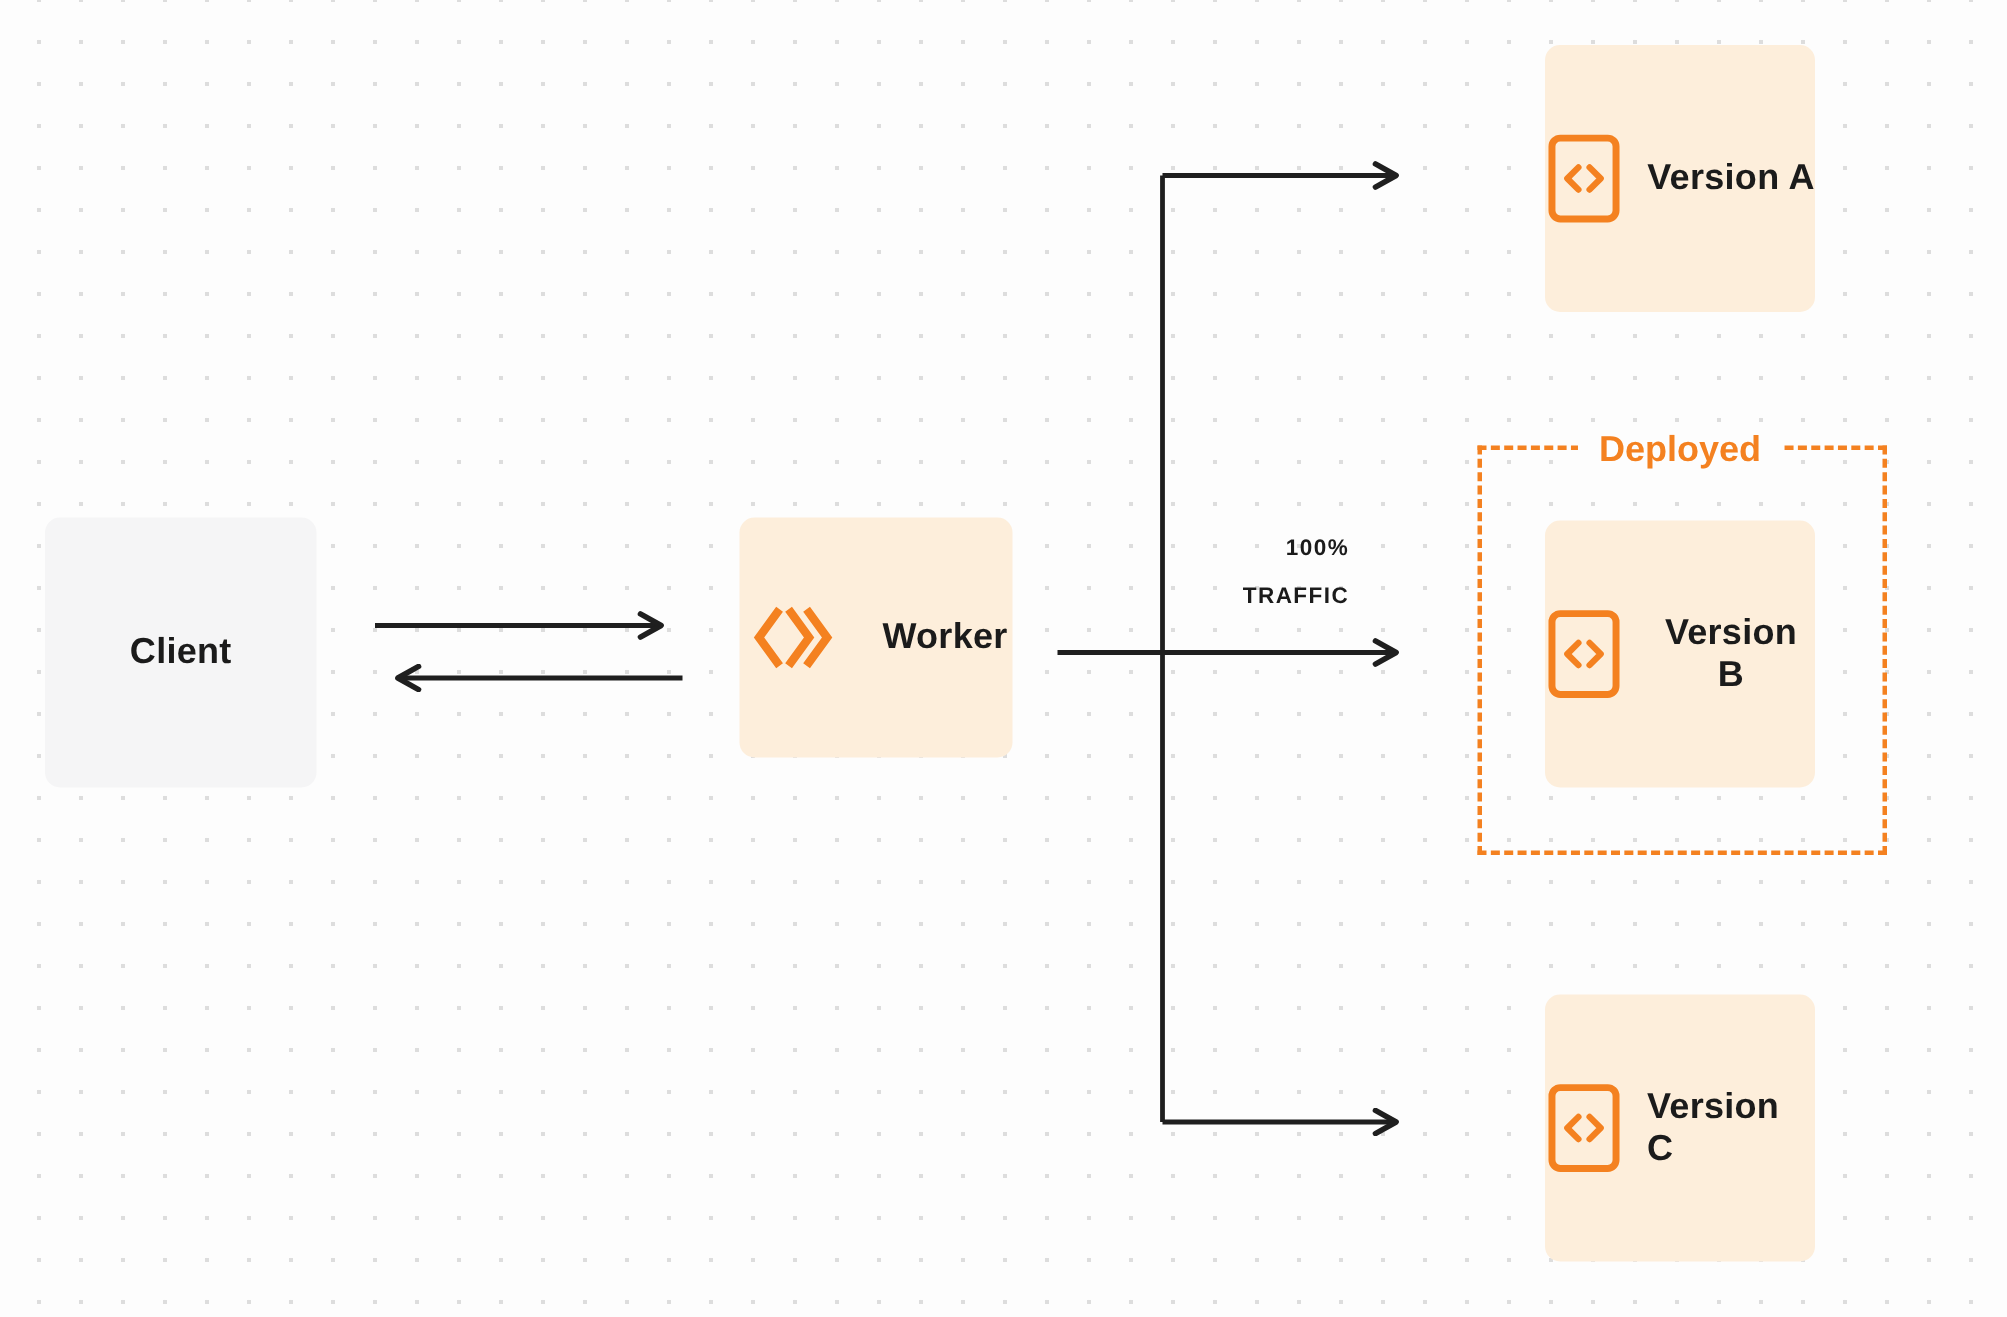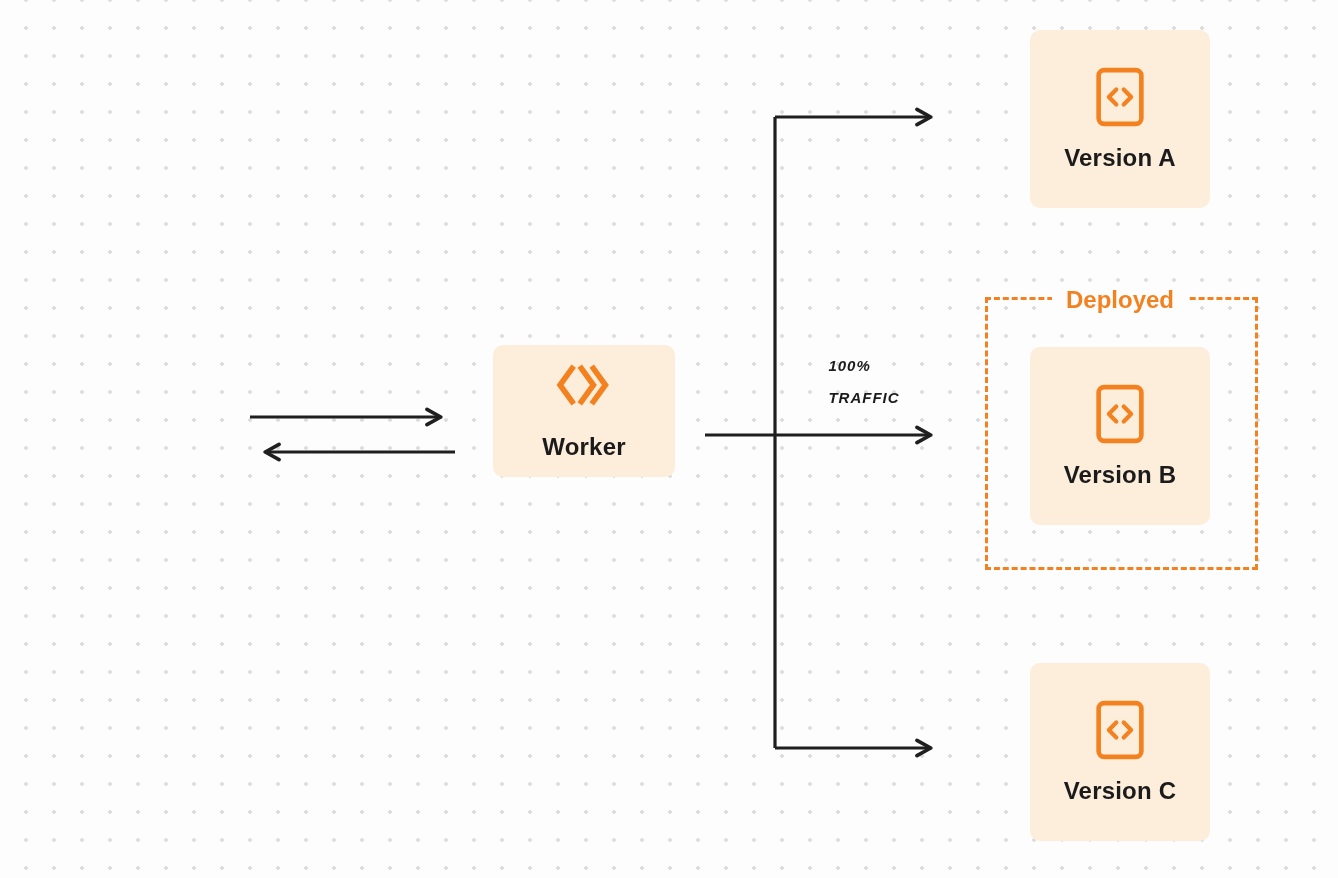--- a/index.html
+++ b/index.html
@@ -15,36 +15,36 @@
     background-color: #fdfdfd;
     background-image: radial-gradient(circle, #dddddd 1.6px, transparent 1.7px);
     background-size: 28px 28px;
     background-position: 12px 14px;
     overflow: hidden;
   }
   .node {
     position: absolute;
     border-radius: 10px;
     display: flex;
-    flex-direction: column;
+    flex-direction: row;
     align-items: center;
     justify-content: center;
   }
   .node-label {
     font-weight: 700;
     font-size: 24px;
     color: #1b1b1b;
     letter-spacing: 0.2px;
   }
   .client-node {
     left: 30px; top: 345px; width: 181px; height: 180px;
     background: #f5f5f6;
   }
   .worker-node {
-    left: 493px; top: 345px; width: 182px; height: 132px;
+    left: 493px; top: 345px; width: 182px; height: 160px;
     background: #fdeedb;
     gap: 24px;
   }
   .version-node {
     width: 180px; height: 178px;
     background: #fdeedb;
     gap: 16px;
   }
   .version-a { left: 1030px; top: 30px; }
   .version-b { left: 1030px; top: 347px; text-align: center; }
@@ -63,28 +63,27 @@
     padding: 0 14px;
     color: #f48120;
     font-weight: 700;
     font-size: 24px;
     white-space: nowrap;
   }
   .traffic-label {
     position: absolute;
     left: 864px; top: 350px;
     transform: translateX(-50%);
-    text-align: left;
+    text-align: right;
     font-weight: 700;
     font-size: 15px;
     color: #1b1b1b;
     letter-spacing: 1px;
     line-height: 32px;
     white-space: nowrap;
-    font-style: italic;
   }
   .arrows-layer {
     position: absolute;
     left: 0; top: 0; width: 1338px; height: 878px;
   }
   .icon-wrap { display: flex; align-items: center; justify-content: center; }
 </style>
 </head>
 <body>
 
@@ -107,20 +106,23 @@
   </svg>
 
   <div class="deployed-box"></div>
   <div class="deployed-label">Deployed</div>
 
   <div class="traffic-label">
     <div>100%</div>
     <div>TRAFFIC</div>
   </div>
 
+  <div class="node client-node">
+    <span class="node-label">Client</span>
+  </div>
 
   <div class="node worker-node">
     <span class="icon-wrap">
       <svg width="68" height="48" viewBox="0 0 72 56" fill="none" stroke="#f48120" stroke-width="6.5" stroke-linejoin="miter">
         <path d="M24 6 L8 28 L24 50"></path>
         <path d="M31 6 L47 28 L31 50"></path>
         <path d="M45 6 L61 28 L45 50"></path>
       </svg>
     </span>
     <span class="node-label">Worker</span>

